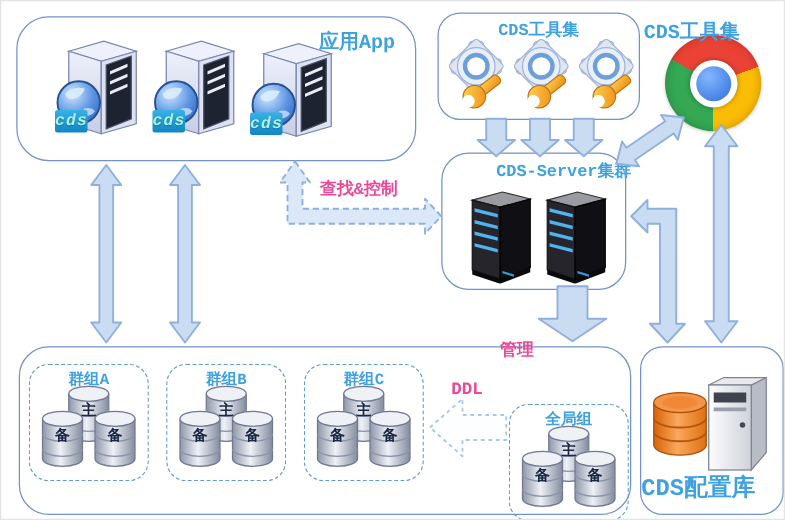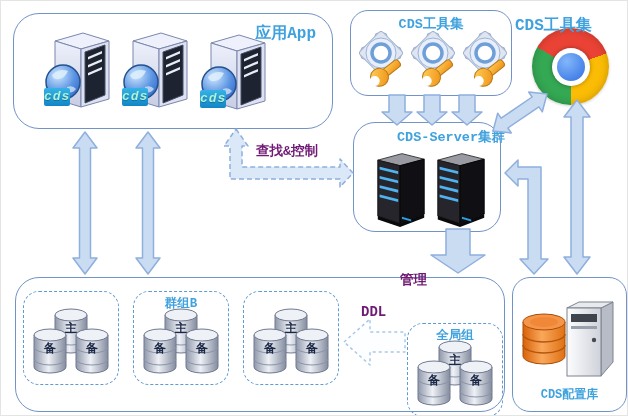--- a/index.html
+++ b/index.html
@@ -2,21 +2,21 @@
 <html><head>
 <meta charset="utf-8">
 <style>
   html,body{margin:0;padding:0;background:#fff;}
   .stage{position:relative;width:628px;height:416px;background:#fff;overflow:hidden;
          font-family:Liberation Mono, monospace;border:1px solid #e4e4e4;box-sizing:border-box;}
   .box{position:absolute;border:1.6px solid #7293c8;background:#fff;}
   .rounded-lg{border-radius:26px;}
   .rounded-md{border-radius:18px;}
   .title-blue{color:#3fa2de;font-weight:bold;}
-  .label-cyan{color:#701a75;font-weight:bold;}
+  .label-cyan{color:#ec4899;font-weight:bold;}
   .abs{position:absolute;}
 
   
   .app-server{position:absolute;width:78px;height:88px;}
   .cds-badge{position:absolute;left:1px;top:63px;width:26px;height:18px;border-radius:2px;
     background:linear-gradient(#36b2e6,#1186c6);color:#aef2da;font-weight:bold;font-style:italic;
     font-size:13px;line-height:18px;text-align:center;letter-spacing:1px;
     text-shadow:0 1px 1px rgba(0,40,60,.35);}
 
   
@@ -29,21 +29,21 @@
     border-radius:50%;background:radial-gradient(circle at 35% 30%,#83b6fb,#2f6fe0);}
 
   
   .group-box{position:absolute;width:94px;height:92px;border:1.6px dashed #5e9bd3;border-radius:16px;}
   .group-title{position:absolute;top:3px;left:0;width:100%;text-align:center;font-size:12.5px;}
   .cyl{position:absolute;width:36px;height:46px;}
   .db-label{position:absolute;left:0;top:12px;width:100%;text-align:center;
     font-size:12px;font-weight:bold;color:#1a2745;}
 
   .box-title-sm{position:absolute;top:5px;left:0;width:100%;text-align:center;font-size:13.5px;}
-  .cfg-title{position:absolute;bottom:8px;left:0;width:100%;text-align:center;font-size:12px;}
+  .cfg-title{position:absolute;bottom:8px;left:0;width:100%;font-size:19px;}
   svg{display:block;}
   .overlay{position:absolute;left:0;top:0;pointer-events:none;}
   .arr{fill:#c9dcf2;stroke:#8fafdd;stroke-width:1.5;stroke-linejoin:round;}
   .arr-dashed{fill:#dbe8f8;stroke:#8fafdd;stroke-width:1.5;stroke-dasharray:5 3;stroke-linejoin:round;}
   .arr-dotted{fill:#fdfeff;stroke:#a9c7e8;stroke-width:1.5;stroke-dasharray:3 3;stroke-linejoin:round;}
 </style>
 </head>
 <body>
 
 <div class="stage">
@@ -205,20 +205,21 @@
       <polygon points="6,39 26,44 26,47 6,42" fill="#4fb3f2"></polygon>
       <polygon points="6,49 26,54 26,57 6,52" fill="#4fb3f2"></polygon>
       <polygon points="4,72 28,80 54,70 54,74 28,84 4,76" fill="#0a0a0c"></polygon>
       <polygon points="30,73 40,76 40,78 30,75" fill="#2e9fe0"></polygon>
     </svg>
   </div>
 
   <div class="box" style="left:14px;top:276px;width:488px;height:133px;border-radius:24px;"></div>
 
   <div class="group-box" style="left:22px;top:290px;">
+    <span class="group-title title-blue">群组A</span>
     <div class="cyl" style="left:29px;top:16px;">
       <svg width="36" height="46" viewBox="0 0 36 46">
           <path d="M2,7 v32 a16,6 0 0 0 32,0 V7" fill="url(#silverH)" stroke="#6f7890"></path>
           <ellipse cx="18" cy="7" rx="16" ry="6" fill="#eef1f6" stroke="#6f7890"></ellipse>
           <path d="M2,19 a16,6 0 0 0 32,0" fill="none" stroke="#8a93a8"></path>
           <path d="M2,31 a16,6 0 0 0 32,0" fill="none" stroke="#8a93a8"></path>
         </svg>
       <span class="db-label">主</span>
     </div>
     <div class="cyl" style="left:8px;top:36px;">
@@ -266,20 +267,21 @@
           <path d="M2,7 v32 a16,6 0 0 0 32,0 V7" fill="url(#silverH)" stroke="#6f7890"></path>
           <ellipse cx="18" cy="7" rx="16" ry="6" fill="#eef1f6" stroke="#6f7890"></ellipse>
           <path d="M2,19 a16,6 0 0 0 32,0" fill="none" stroke="#8a93a8"></path>
           <path d="M2,31 a16,6 0 0 0 32,0" fill="none" stroke="#8a93a8"></path>
         </svg>
       <span class="db-label">备</span>
     </div>
   </div>
 
   <div class="group-box" style="left:242px;top:290px;">
+    <span class="group-title title-blue">群组C</span>
     <div class="cyl" style="left:29px;top:16px;">
       <svg width="36" height="46" viewBox="0 0 36 46">
           <path d="M2,7 v32 a16,6 0 0 0 32,0 V7" fill="url(#silverH)" stroke="#6f7890"></path>
           <ellipse cx="18" cy="7" rx="16" ry="6" fill="#eef1f6" stroke="#6f7890"></ellipse>
           <path d="M2,19 a16,6 0 0 0 32,0" fill="none" stroke="#8a93a8"></path>
           <path d="M2,31 a16,6 0 0 0 32,0" fill="none" stroke="#8a93a8"></path>
         </svg>
       <span class="db-label">主</span>
     </div>
     <div class="cyl" style="left:8px;top:36px;">

